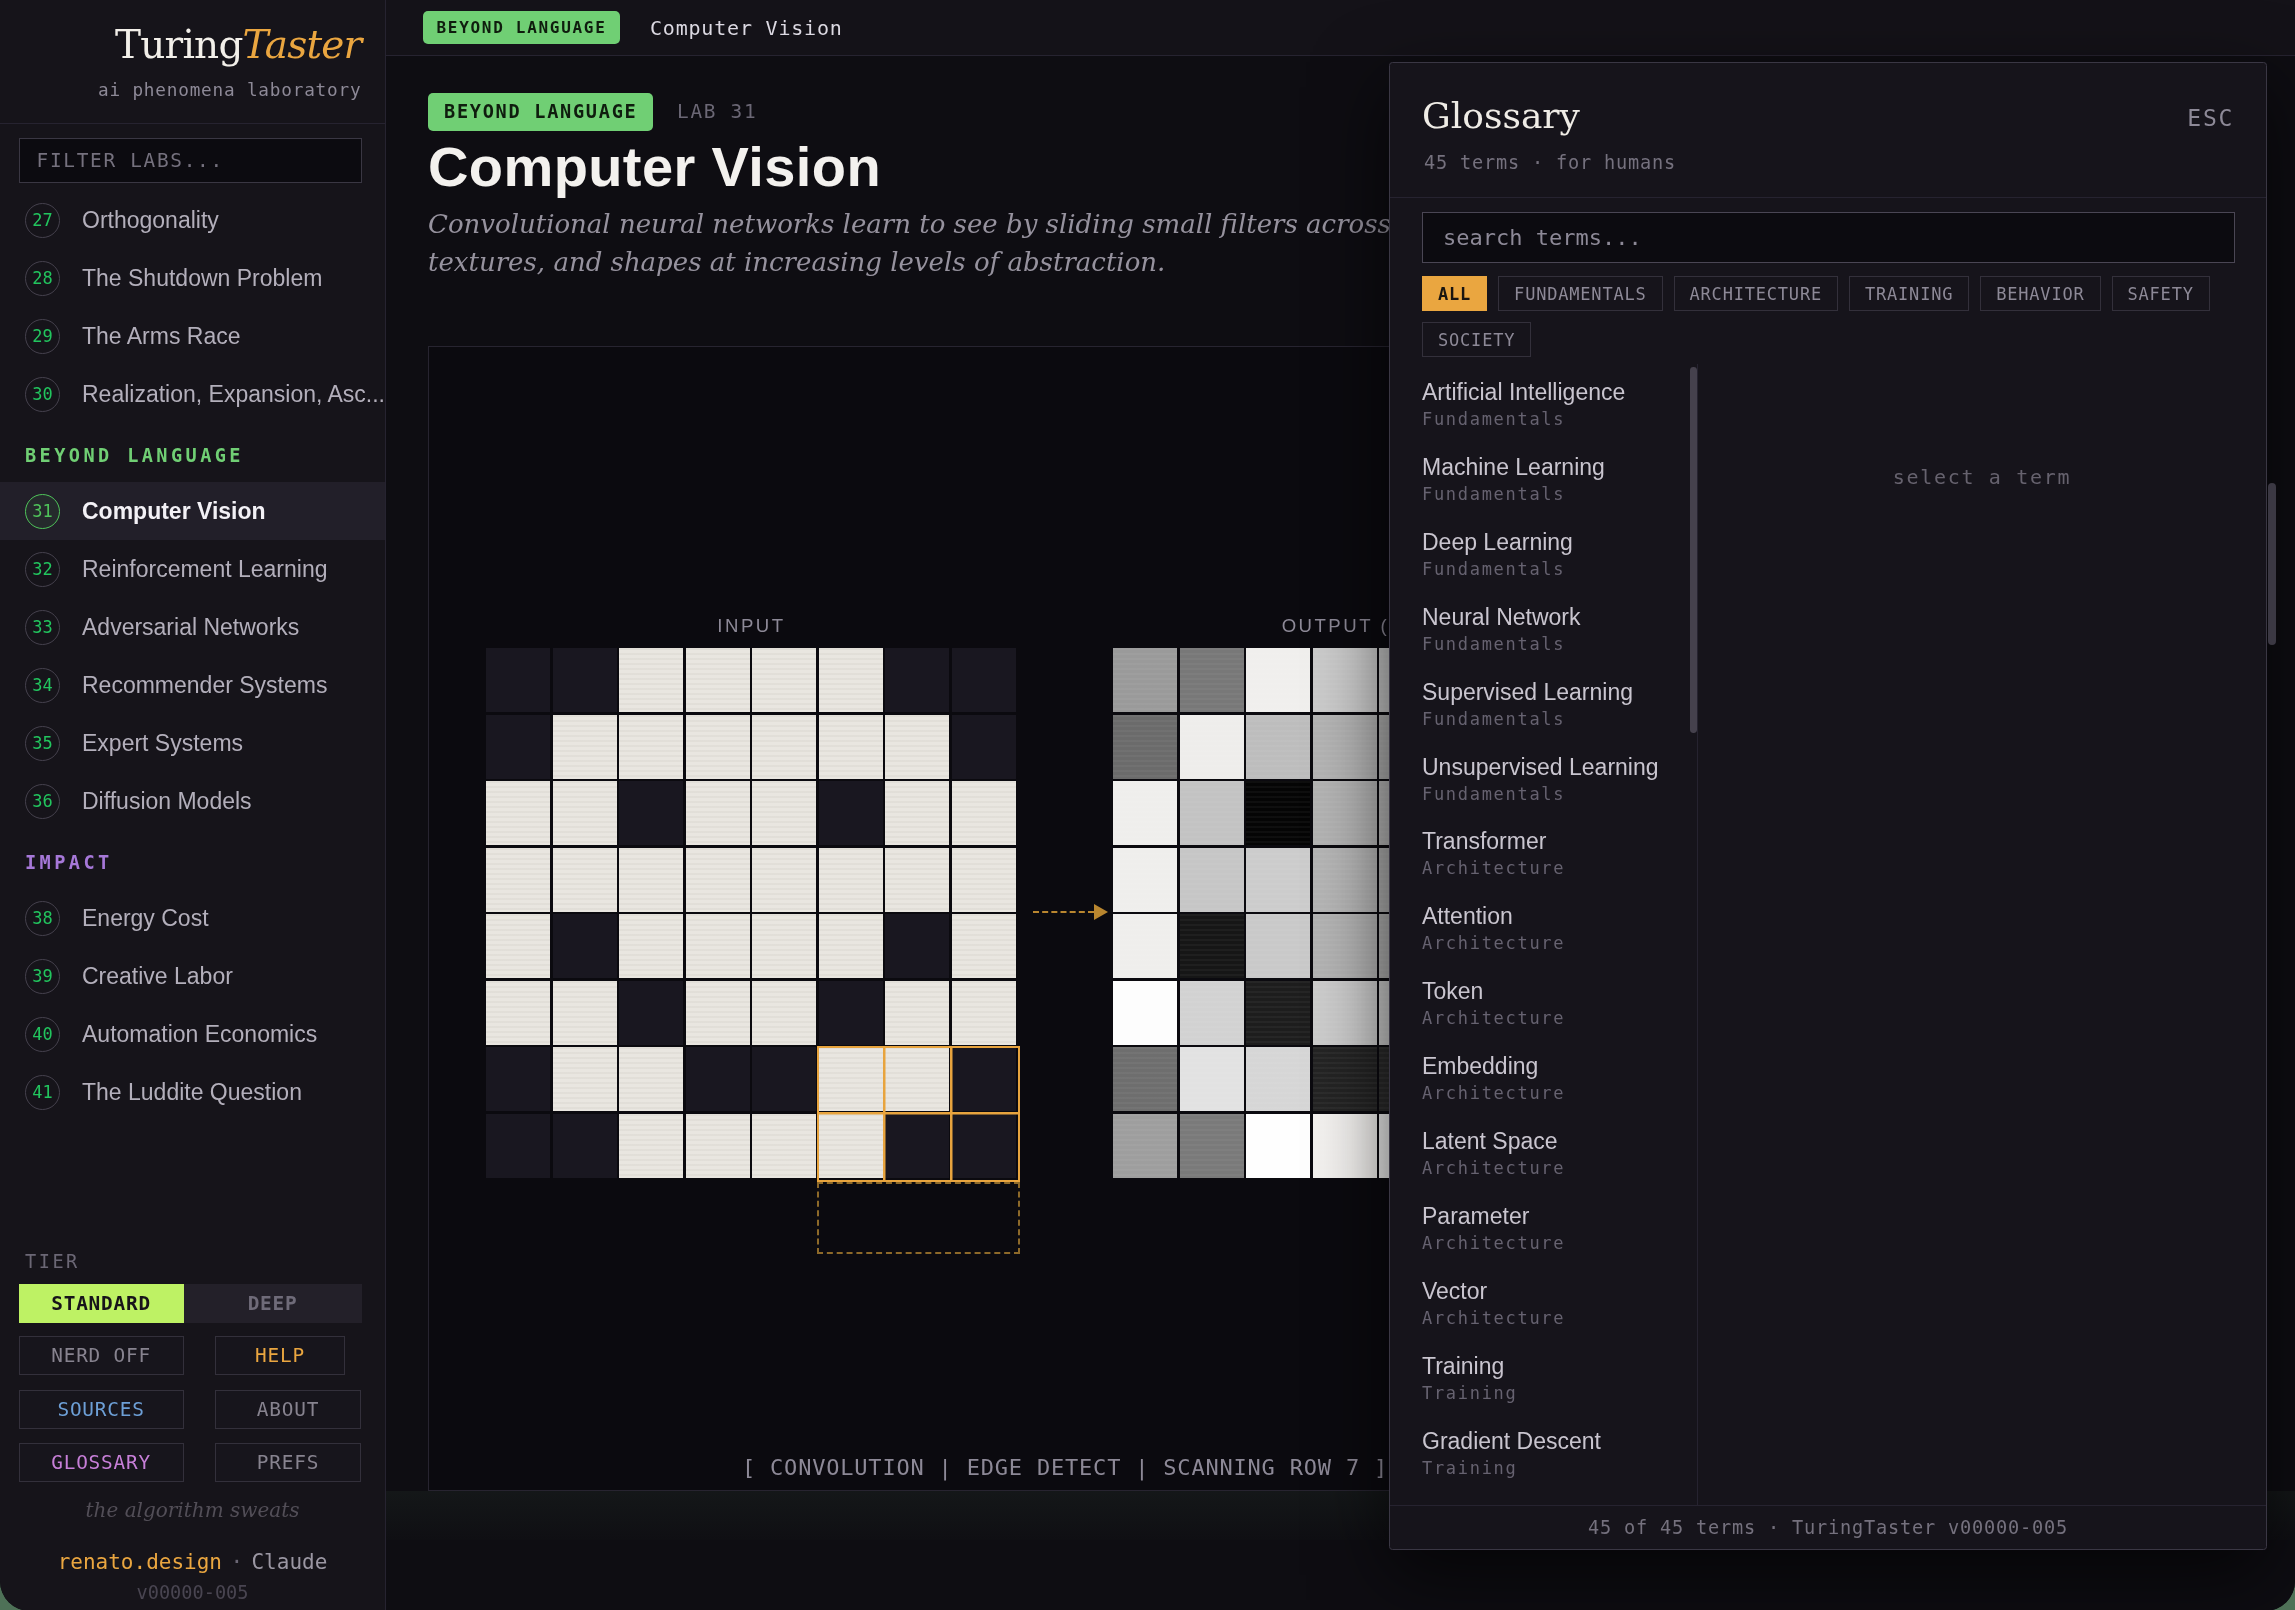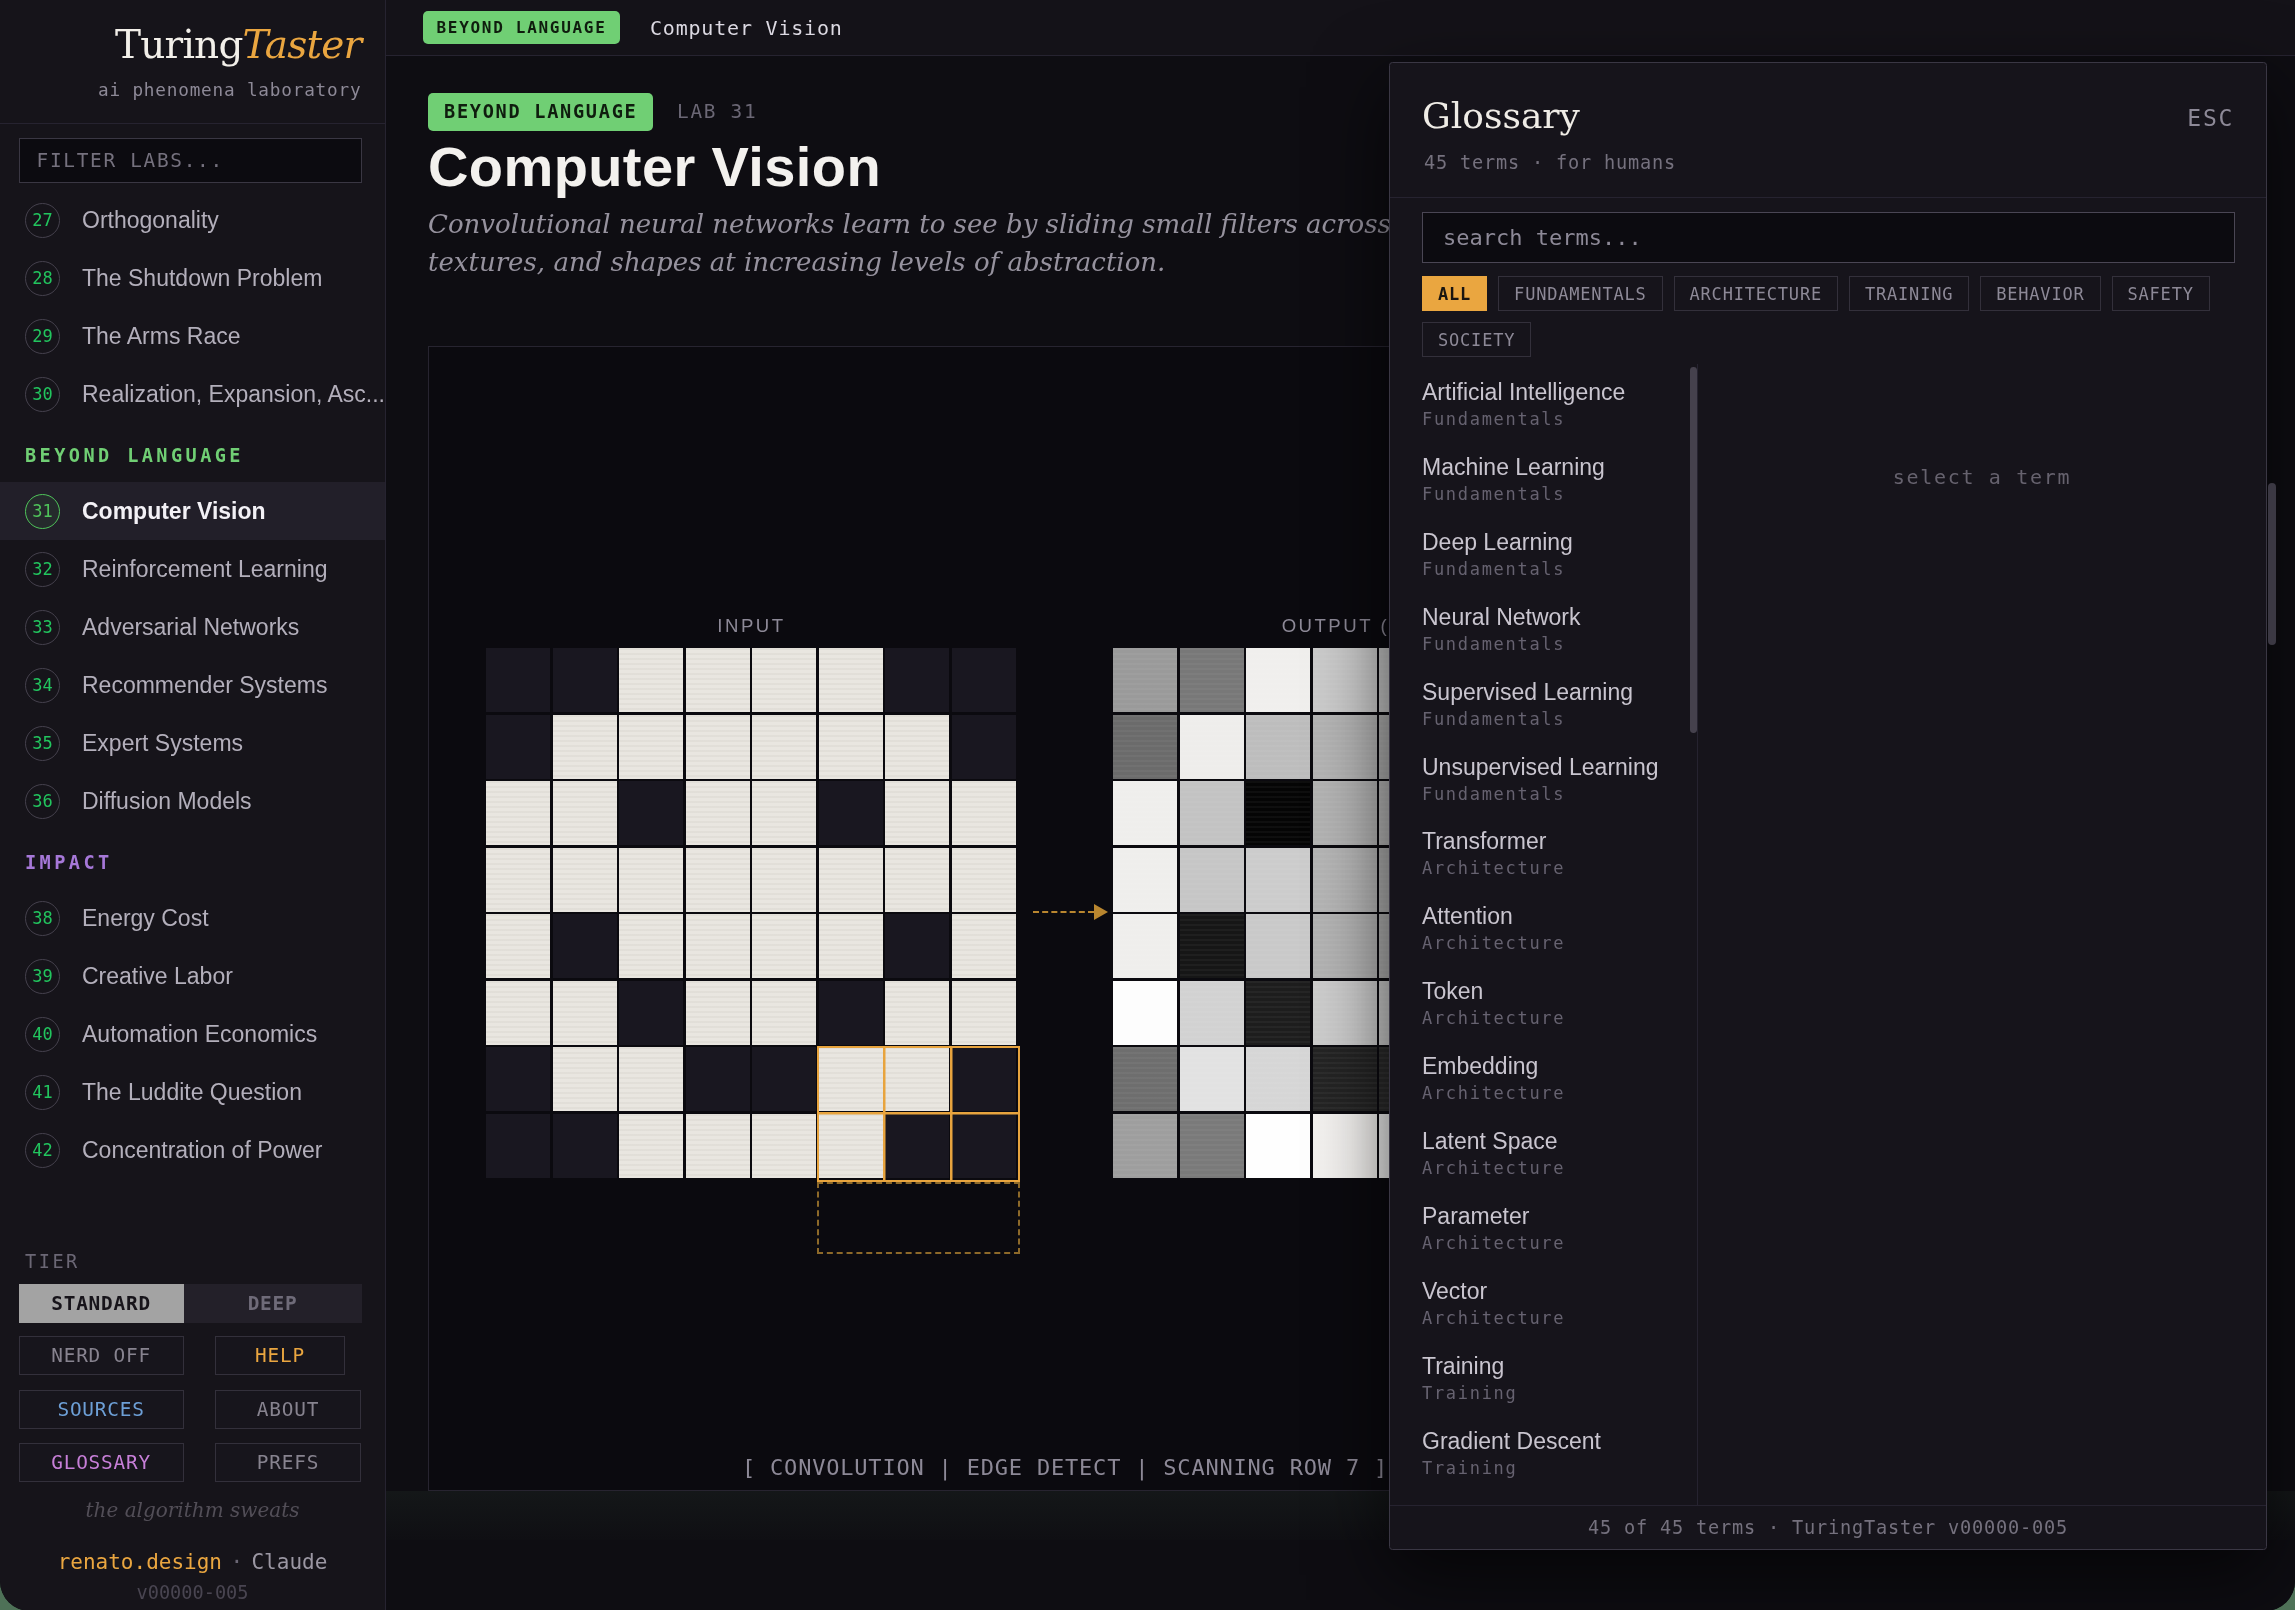--- a/index.html
+++ b/index.html
@@ -25,21 +25,21 @@
   .nav-item.active .nav-num { border-color:#4fc45a; color:#4fc45a; background:rgba(79,196,90,0.07); }
   .nav-label { font-size:23px; color:#b3afbb; white-space:nowrap; }
   .nav-item.active .nav-label { color:#f3f1f6; font-weight:bold; }
   .nav-section { margin-top:5px; height:54px; display:flex; align-items:center; padding-left:25px; font-family:"DejaVu Sans Mono", monospace; font-weight:bold; font-size:18.6px; letter-spacing:3.4px; }
   .nav-section.green { color:#70cf74; }
   .nav-section.purple { color:#a678d8; }
 
   .tier-label { position:absolute; top:1251px; left:25px; font-family:"DejaVu Sans Mono", monospace; font-size:18.6px; color:#6b6775; letter-spacing:2.5px; }
   .seg { position:absolute; top:1284px; left:18.6px; width:343px; height:39px; display:flex; }
   .seg-half { display:flex; align-items:center; justify-content:center; font-family:"DejaVu Sans Mono", monospace; font-weight:bold; font-size:19.4px; letter-spacing:0.8px; cursor:pointer; }
-  .seg-standard { flex:0 0 165px; background:#a3a3a3; color:#17141a; }
+  .seg-standard { flex:0 0 165px; background:#bef264; color:#17141a; }
   .seg-deep { flex:1; background:#232029; color:#6f6b79; }
   .sbtn { position:absolute; height:39px; border:1.7px solid #33303b; background:#17151c; display:flex; align-items:center; justify-content:center; font-family:"DejaVu Sans Mono", monospace; font-size:19.4px; letter-spacing:0.8px; cursor:pointer; color:#87838f; }
   #side-btns .sbtn:nth-child(1){ top:1336px; left:18.6px;  width:165px; }
   #side-btns .sbtn:nth-child(2){ top:1336px; left:215px; width:130px; }
   #side-btns .sbtn:nth-child(3){ top:1390px; left:18.6px;  width:165px; }
   #side-btns .sbtn:nth-child(4){ top:1390px; left:215px; width:146px; }
   #side-btns .sbtn:nth-child(5){ top:1443px; left:18.6px;  width:165px; }
   #side-btns .sbtn:nth-child(6){ top:1443px; left:215px; width:146px; }
   .sbtn.gold { color:#eaa640; }
   .sbtn.blue { color:#6d9fd6; }
@@ -180,24 +180,20 @@
           <span class="nav-num">39</span>
           <span class="nav-label">Creative Labor</span>
         </div>
         <div class="nav-item">
           <span class="nav-num">40</span>
           <span class="nav-label">Automation Economics</span>
         </div>
         <div class="nav-item">
           <span class="nav-num">41</span>
           <span class="nav-label">The Luddite Question</span>
-        </div>
-        <div class="nav-item">
-          <span class="nav-num">42</span>
-          <span class="nav-label">Concentration of Power</span>
         </div>
       </nav>
     <div class="tier-label">TIER</div>
     <div class="seg">
       <div class="seg-half seg-standard">STANDARD</div>
       <div class="seg-half seg-deep">DEEP</div>
     </div>
     <div id="side-btns">
         <div class="sbtn gray">NERD OFF</div>
         <div class="sbtn gold">HELP</div>

